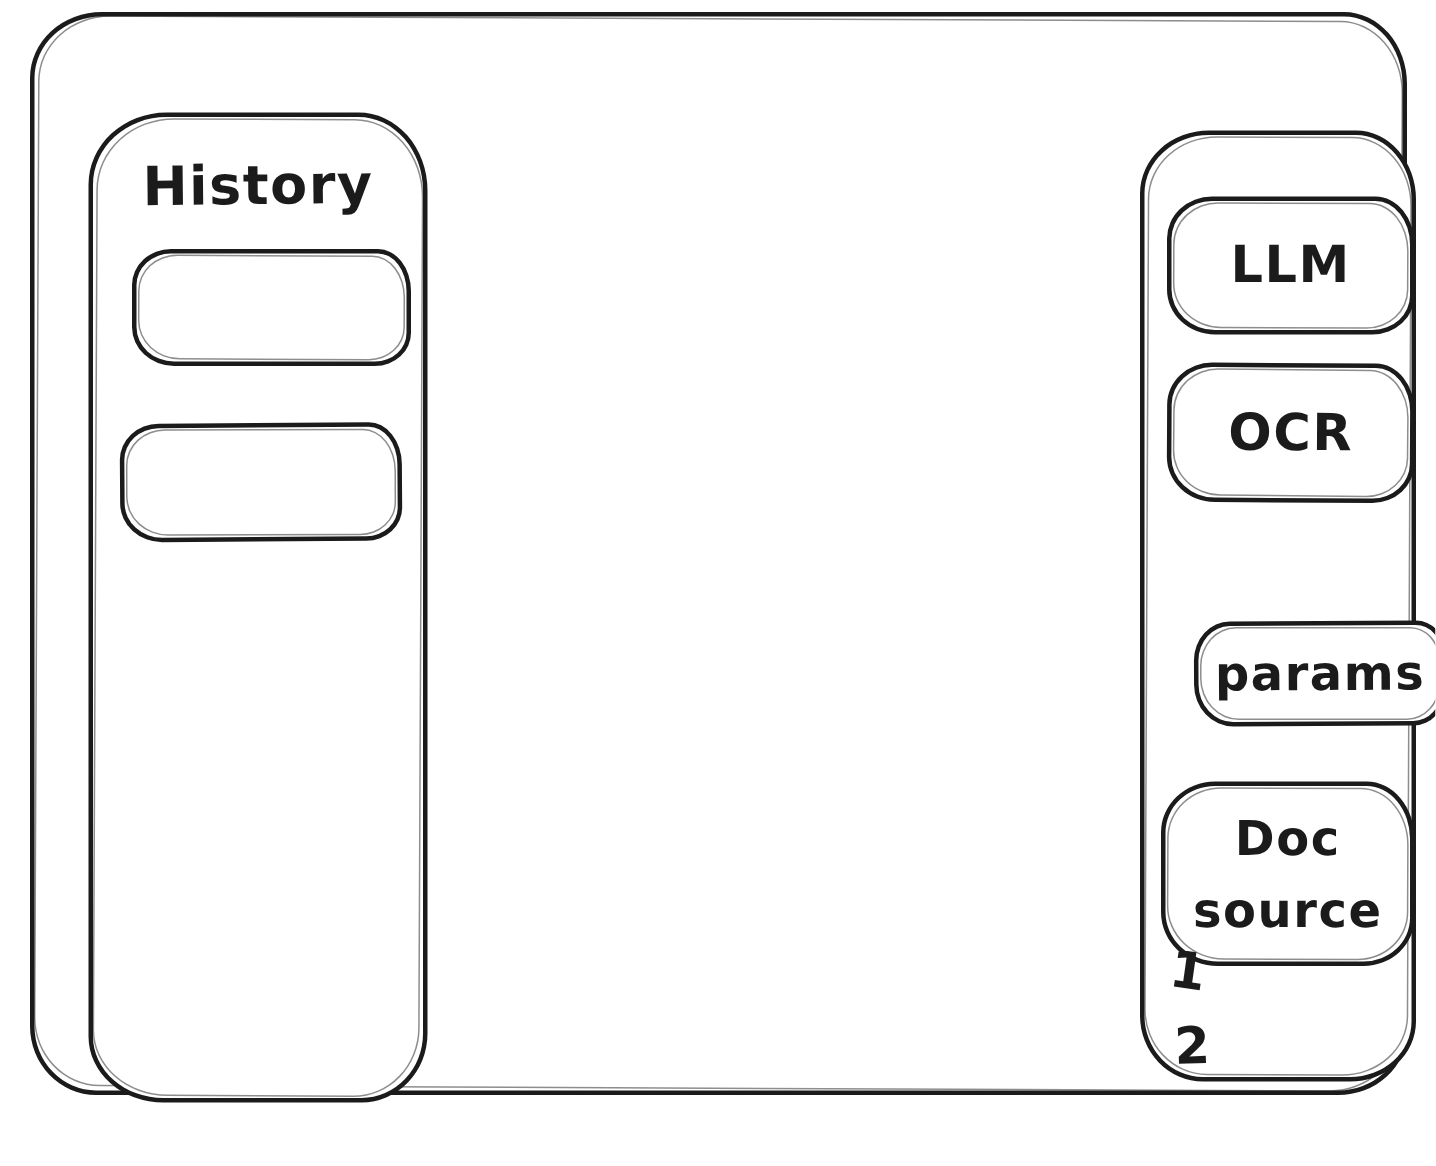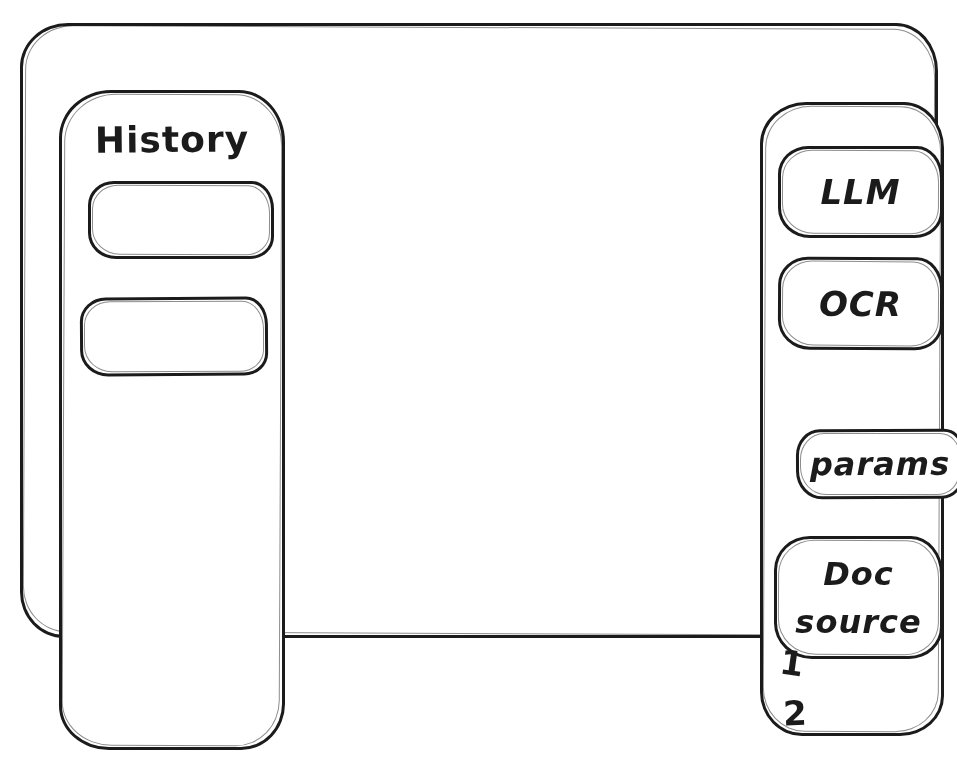--- a/index.html
+++ b/index.html
@@ -30,21 +30,21 @@
     position:absolute;
     inset:1px;
     border:1.5px solid var(--ink);
     border-radius:inherit;
     opacity:.5;
     transform:rotate(.25deg);
     pointer-events:none;
   }
   
   .frame{
-    left:20px;top:23px;width:918px;height:615px;
+    left:20px;top:8px;width:918px;height:722px;
     border-radius:48px 42px 46px 44px / 44px 48px 42px 46px;
   }
   
   .sidebar-left{
     left:36px;top:64px;width:226px;height:660px;
     border-radius:52px 46px 44px 50px / 48px 52px 46px 44px;
   }
   .panel-title{
     position:absolute;
     width:100%;
@@ -96,21 +96,20 @@
     border-radius:46px 40px 44px 42px / 42px 46px 40px 44px;
   }
   .tool-box{
     display:flex;
     align-items:center;
     justify-content:center;
     text-align:center;
     font-size:34px;
     font-weight:bold;
     letter-spacing:1px;
-    font-style:italic;
   }
   .tool-llm{
     left:15px;top:41px;width:165px;height:92px;
     border-radius:30px 26px 28px 32px / 28px 32px 26px 30px;
   }
   .tool-ocr{
     left:15px;top:152px;width:165px;height:93px;
     border-radius:30px 26px 28px 32px / 28px 32px 26px 30px;
     transform:rotate(.3deg);
   }

